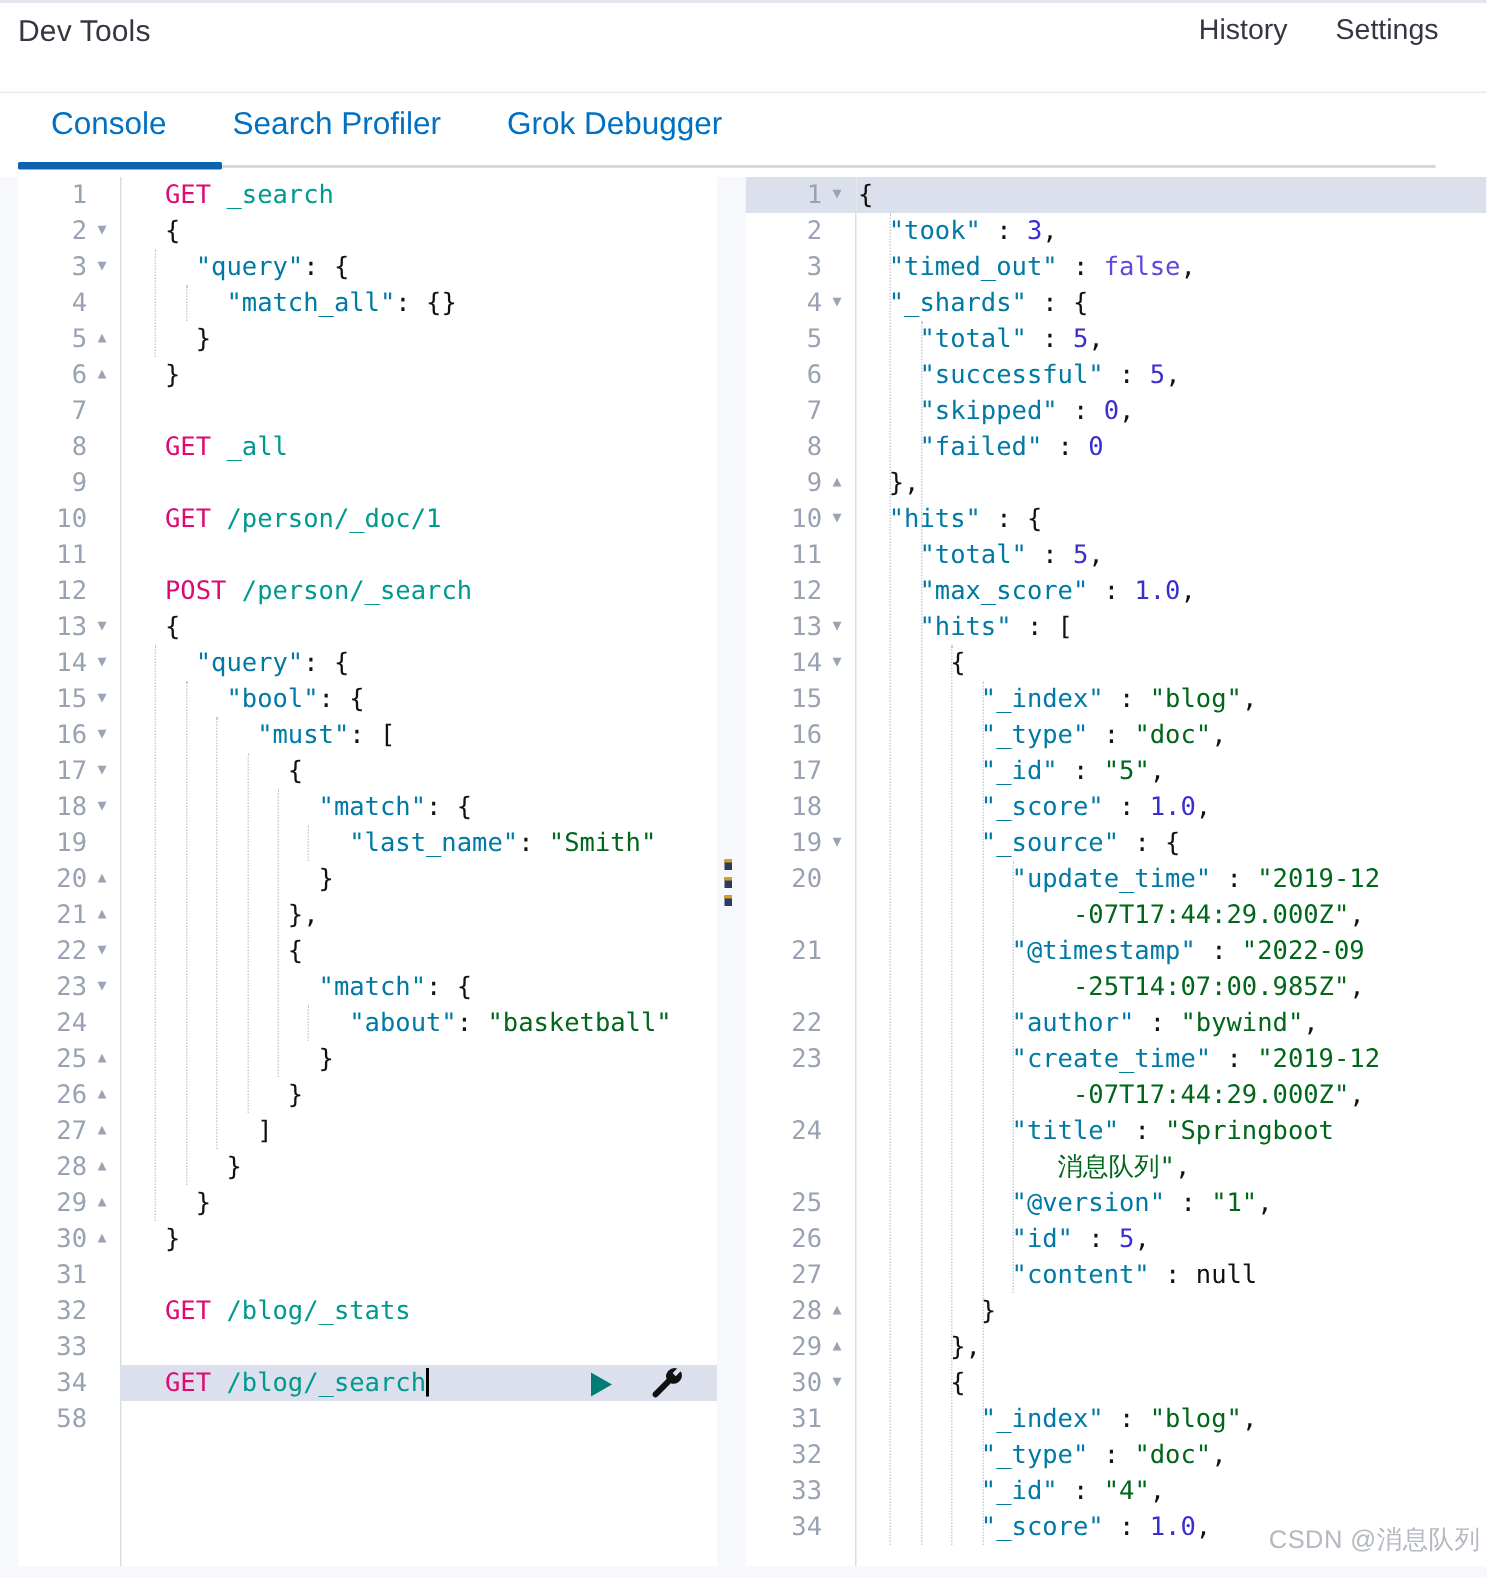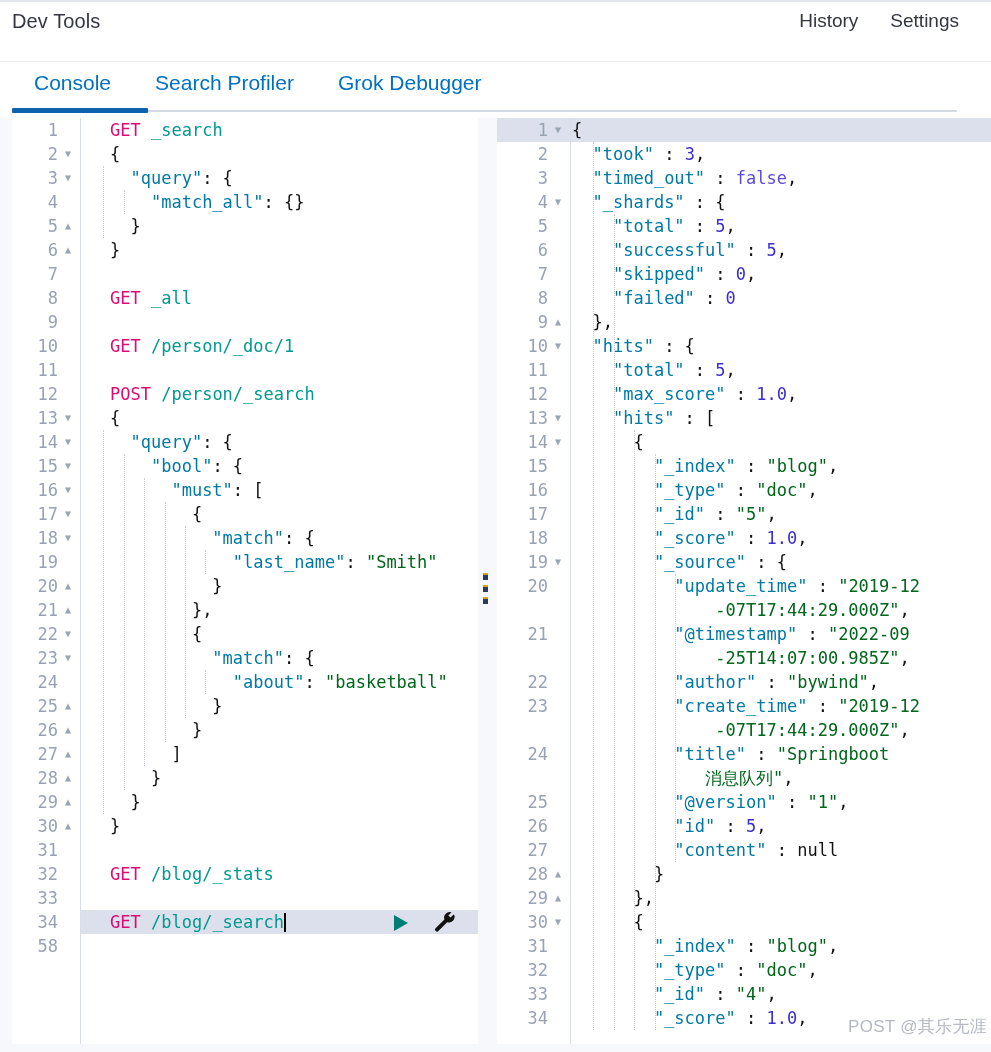--- a/index.html
+++ b/index.html
@@ -421,15 +421,15 @@
   </div>
 
   <div class="splitter">
     <div class="splitter-dots">
       <i></i>
         <i></i>
         <i></i>
     </div>
   </div>
 
-  <div class="watermark">POST @其乐无涯</div>
+  <div class="watermark">CSDN @消息队列</div>
   <div class="bottom-strip"></div>
 </div>
 
 </body></html>

